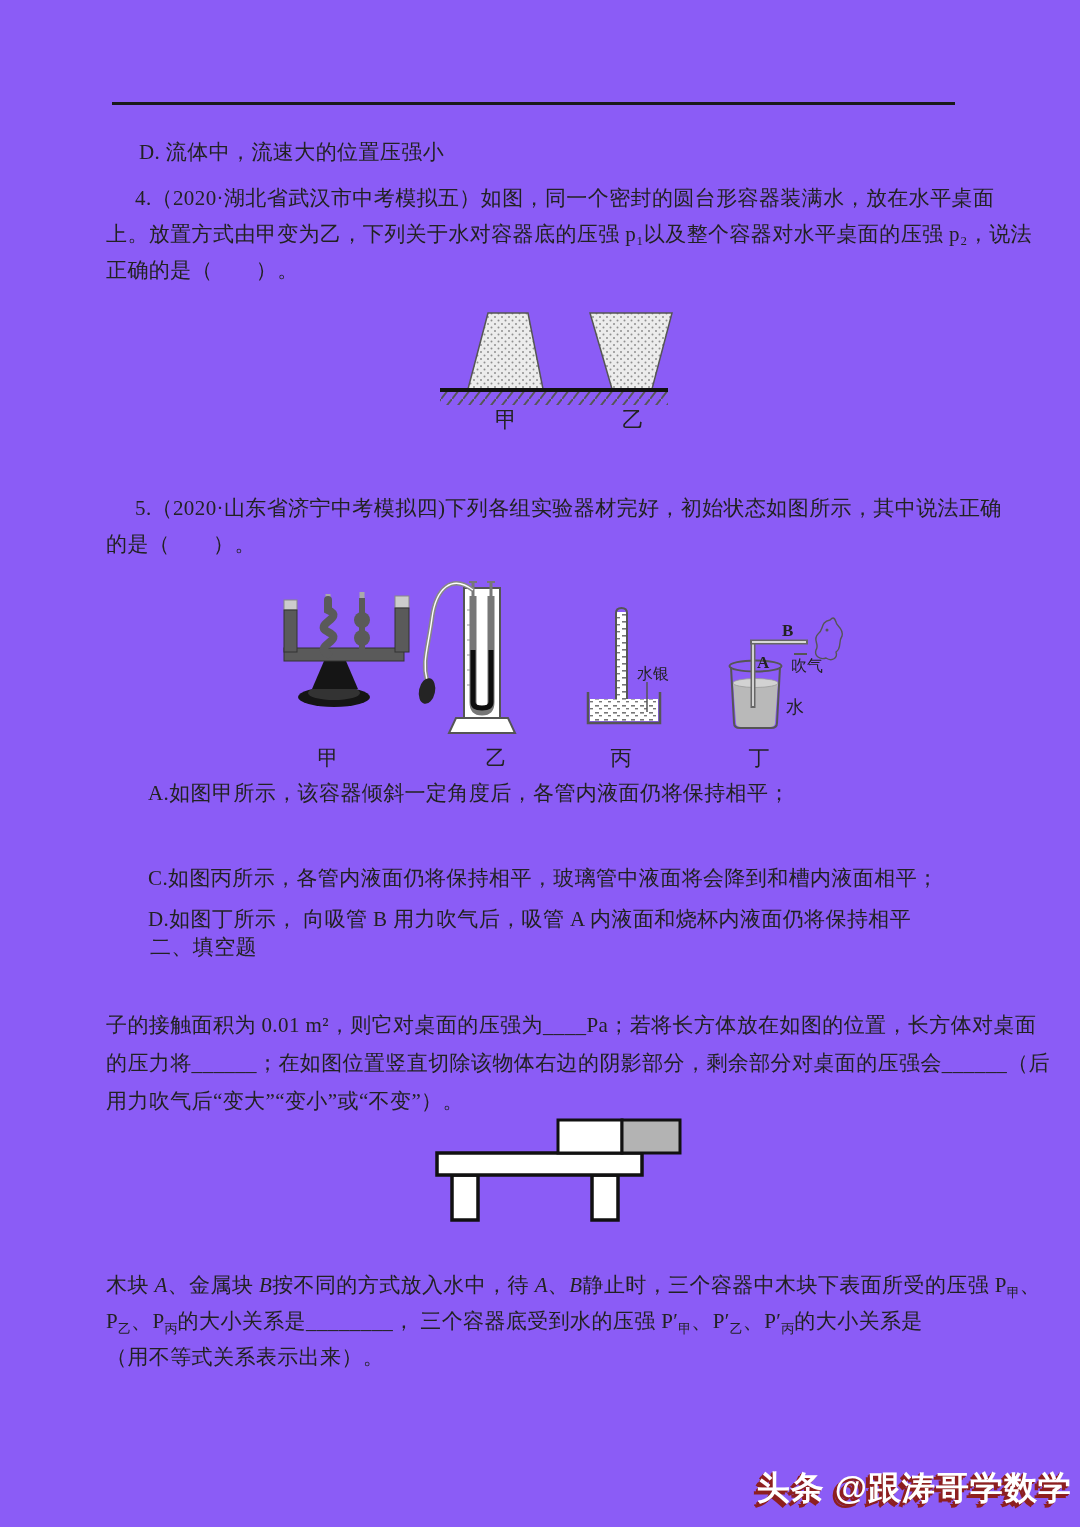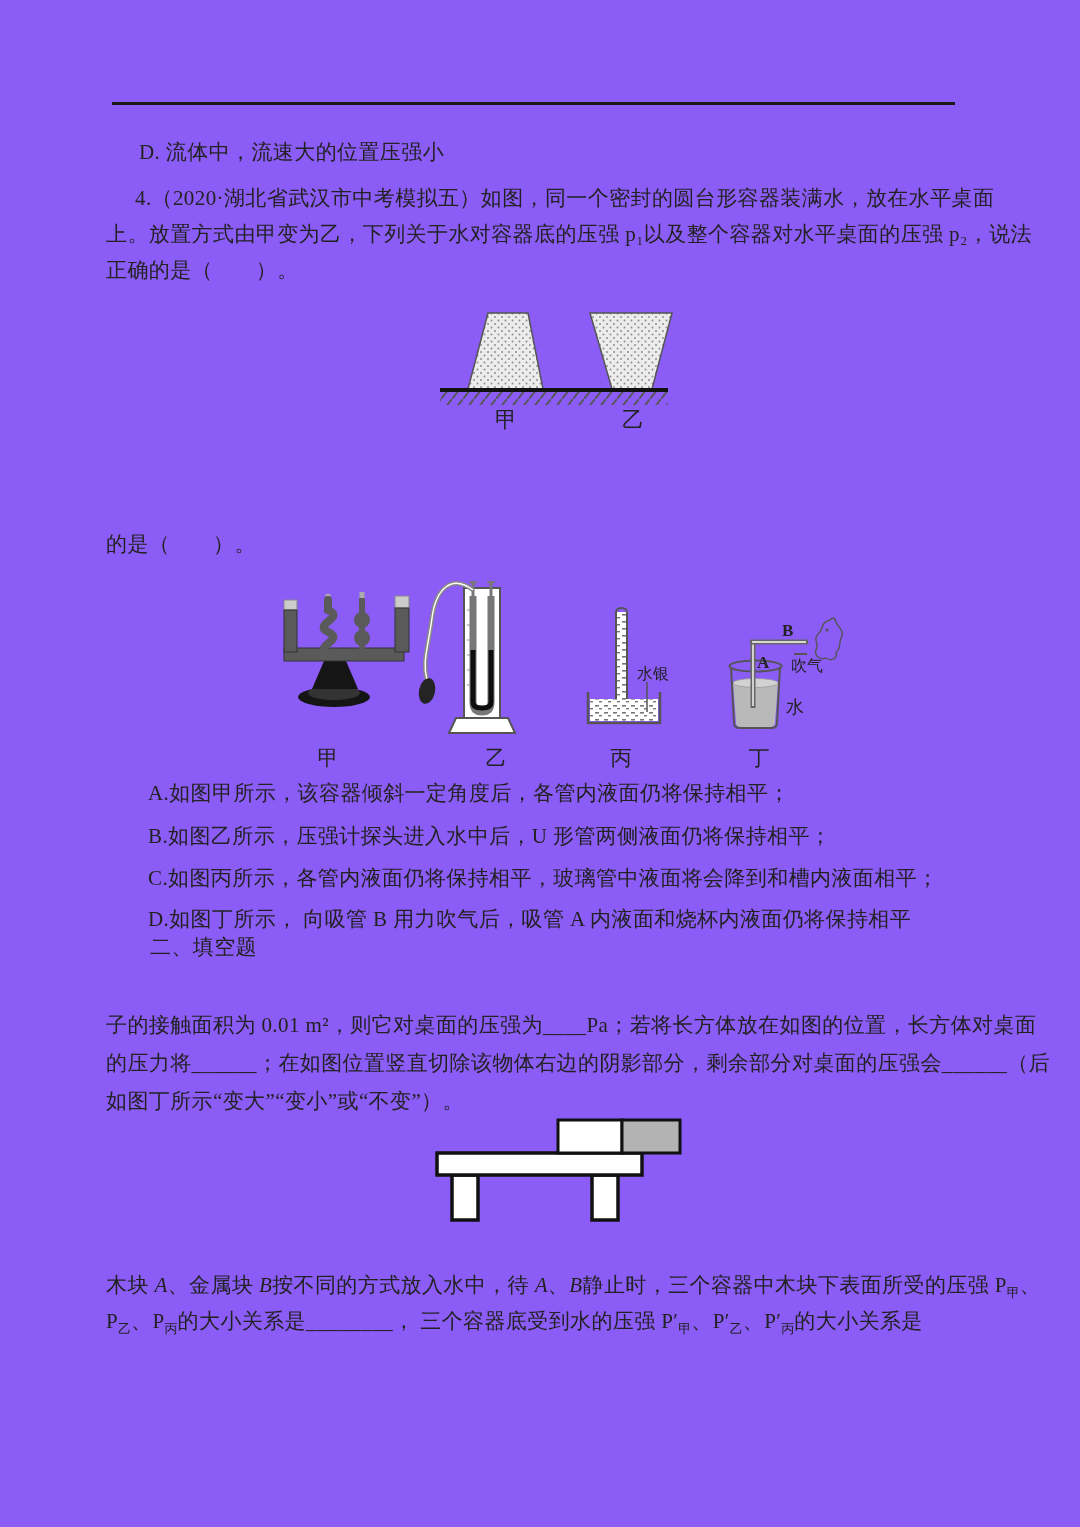--- a/index.html
+++ b/index.html
@@ -57,20 +57,21 @@
     </defs>
     <rect x="10" y="90" width="228" height="14" fill="url(#hatch)"></rect>
     <polygon points="58,12 98,12 113,88 38,88" fill="url(#dotfill)" stroke="#555" stroke-width="1.5"></polygon>
     <polygon points="160,12 242,12 222,88 182,88" fill="url(#dotfill)" stroke="#555" stroke-width="1.5"></polygon>
     <line x1="10" y1="89" x2="238" y2="89" stroke="#111" stroke-width="4"></line>
     <text x="76" y="126" font-size="22" text-anchor="middle">甲</text>
     <text x="203" y="126" font-size="22" text-anchor="middle">乙</text>
   </svg>
 
 
+  <div class="tl" style="left:135px;top:495px">5.（2020·山东省济宁中考模拟四)下列各组实验器材完好，初始状态如图所示，其中说法正确</div>
   <div class="tl" style="left:106px;top:531px">的是（　　）。</div>
 
   <svg class="fig" style="left:270px;top:570px" width="600" height="205" viewBox="0 0 600 205" xmlns="http://www.w3.org/2000/svg">
     <defs>
       <pattern id="dashp" width="9" height="7" patternUnits="userSpaceOnUse">
         <rect width="9" height="7" fill="#ffffff"></rect>
         <rect x="1" y="2" width="4" height="1.6" fill="#777"></rect>
         <rect x="5" y="5" width="3" height="1.4" fill="#777"></rect>
       </pattern>
     </defs>
@@ -139,35 +140,36 @@
       <text x="516" y="143" font-size="18">水</text>
     </g>
 
     <text x="58" y="195" font-size="21" text-anchor="middle">甲</text>
     <text x="226" y="195" font-size="21" text-anchor="middle">乙</text>
     <text x="351" y="195" font-size="21" text-anchor="middle">丙</text>
     <text x="489" y="195" font-size="21" text-anchor="middle">丁</text>
   </svg>
 
   <div class="tl" style="left:148px;top:780px">A.如图甲所示，该容器倾斜一定角度后，各管内液面仍将保持相平；</div>
-  <div class="tl" style="left:148px;top:823px">B.如图乙所示，压强计探头进入水中后，U 形管两侧液面仍将保持相平；</div>
   <div class="tl" style="left:148px;top:865px">C.如图丙所示，各管内液面仍将保持相平，玻璃管中液面将会降到和槽内液面相平；</div>
   <div class="tl" style="left:148px;top:906px">D.如图丁所示， 向吸管 B 用力吹气后，吸管 A 内液面和烧杯内液面仍将保持相平</div>
 
   <div class="tl" style="left:150px;top:934px">二、填空题</div>
 
   <div class="tl" style="left:106px;top:1012px">子的接触面积为 0.01 m²，则它对桌面的压强为____Pa；若将长方体放在如图的位置，长方体对桌面</div>
   <div class="tl" style="left:106px;top:1050px">的压力将______；在如图位置竖直切除该物体右边的阴影部分，剩余部分对桌面的压强会______（后</div>
-  <div class="tl" style="left:106px;top:1088px">如图丁所示“变大”“变小”或“不变”）。</div>
+  <div class="tl" style="left:106px;top:1088px">用力吹气后“变大”“变小”或“不变”）。</div>
 
   <svg class="fig" style="left:430px;top:1115px" width="260" height="112" viewBox="0 0 260 112" xmlns="http://www.w3.org/2000/svg">
     <rect x="22" y="60" width="26" height="45" fill="#ffffff" stroke="#111" stroke-width="3.5"></rect>
     <rect x="162" y="60" width="26" height="45" fill="#ffffff" stroke="#111" stroke-width="3.5"></rect>
     <rect x="7" y="38" width="205" height="22" fill="#ffffff" stroke="#111" stroke-width="3.5"></rect>
     <rect x="128" y="5" width="64" height="33" fill="#ffffff" stroke="#111" stroke-width="3"></rect>
     <rect x="192" y="5" width="58" height="33" fill="#b3b3b3" stroke="#111" stroke-width="3"></rect>
   </svg>
 
   <div class="tl" style="left:106px;top:1272px">木块 <em>A</em>、金属块 <em>B</em>按不同的方式放入水中，待 <em>A</em>、<em>B</em>静止时，三个容器中木块下表面所受的压强 P<sub>甲</sub>、</div>
   <div class="tl" style="left:106px;top:1308px">P<sub>乙</sub>、P<sub>丙</sub>的大小关系是________， 三个容器底受到水的压强 P′<sub>甲</sub>、P′<sub>乙</sub>、P′<sub>丙</sub>的大小关系是</div>
+  <div class="tl" style="left:106px;top:1344px">（用不等式关系表示出来）。</div>
 
+  <div class="watermark">头条 @跟涛哥学数学</div>
 
 </div>
 
 </body></html>

